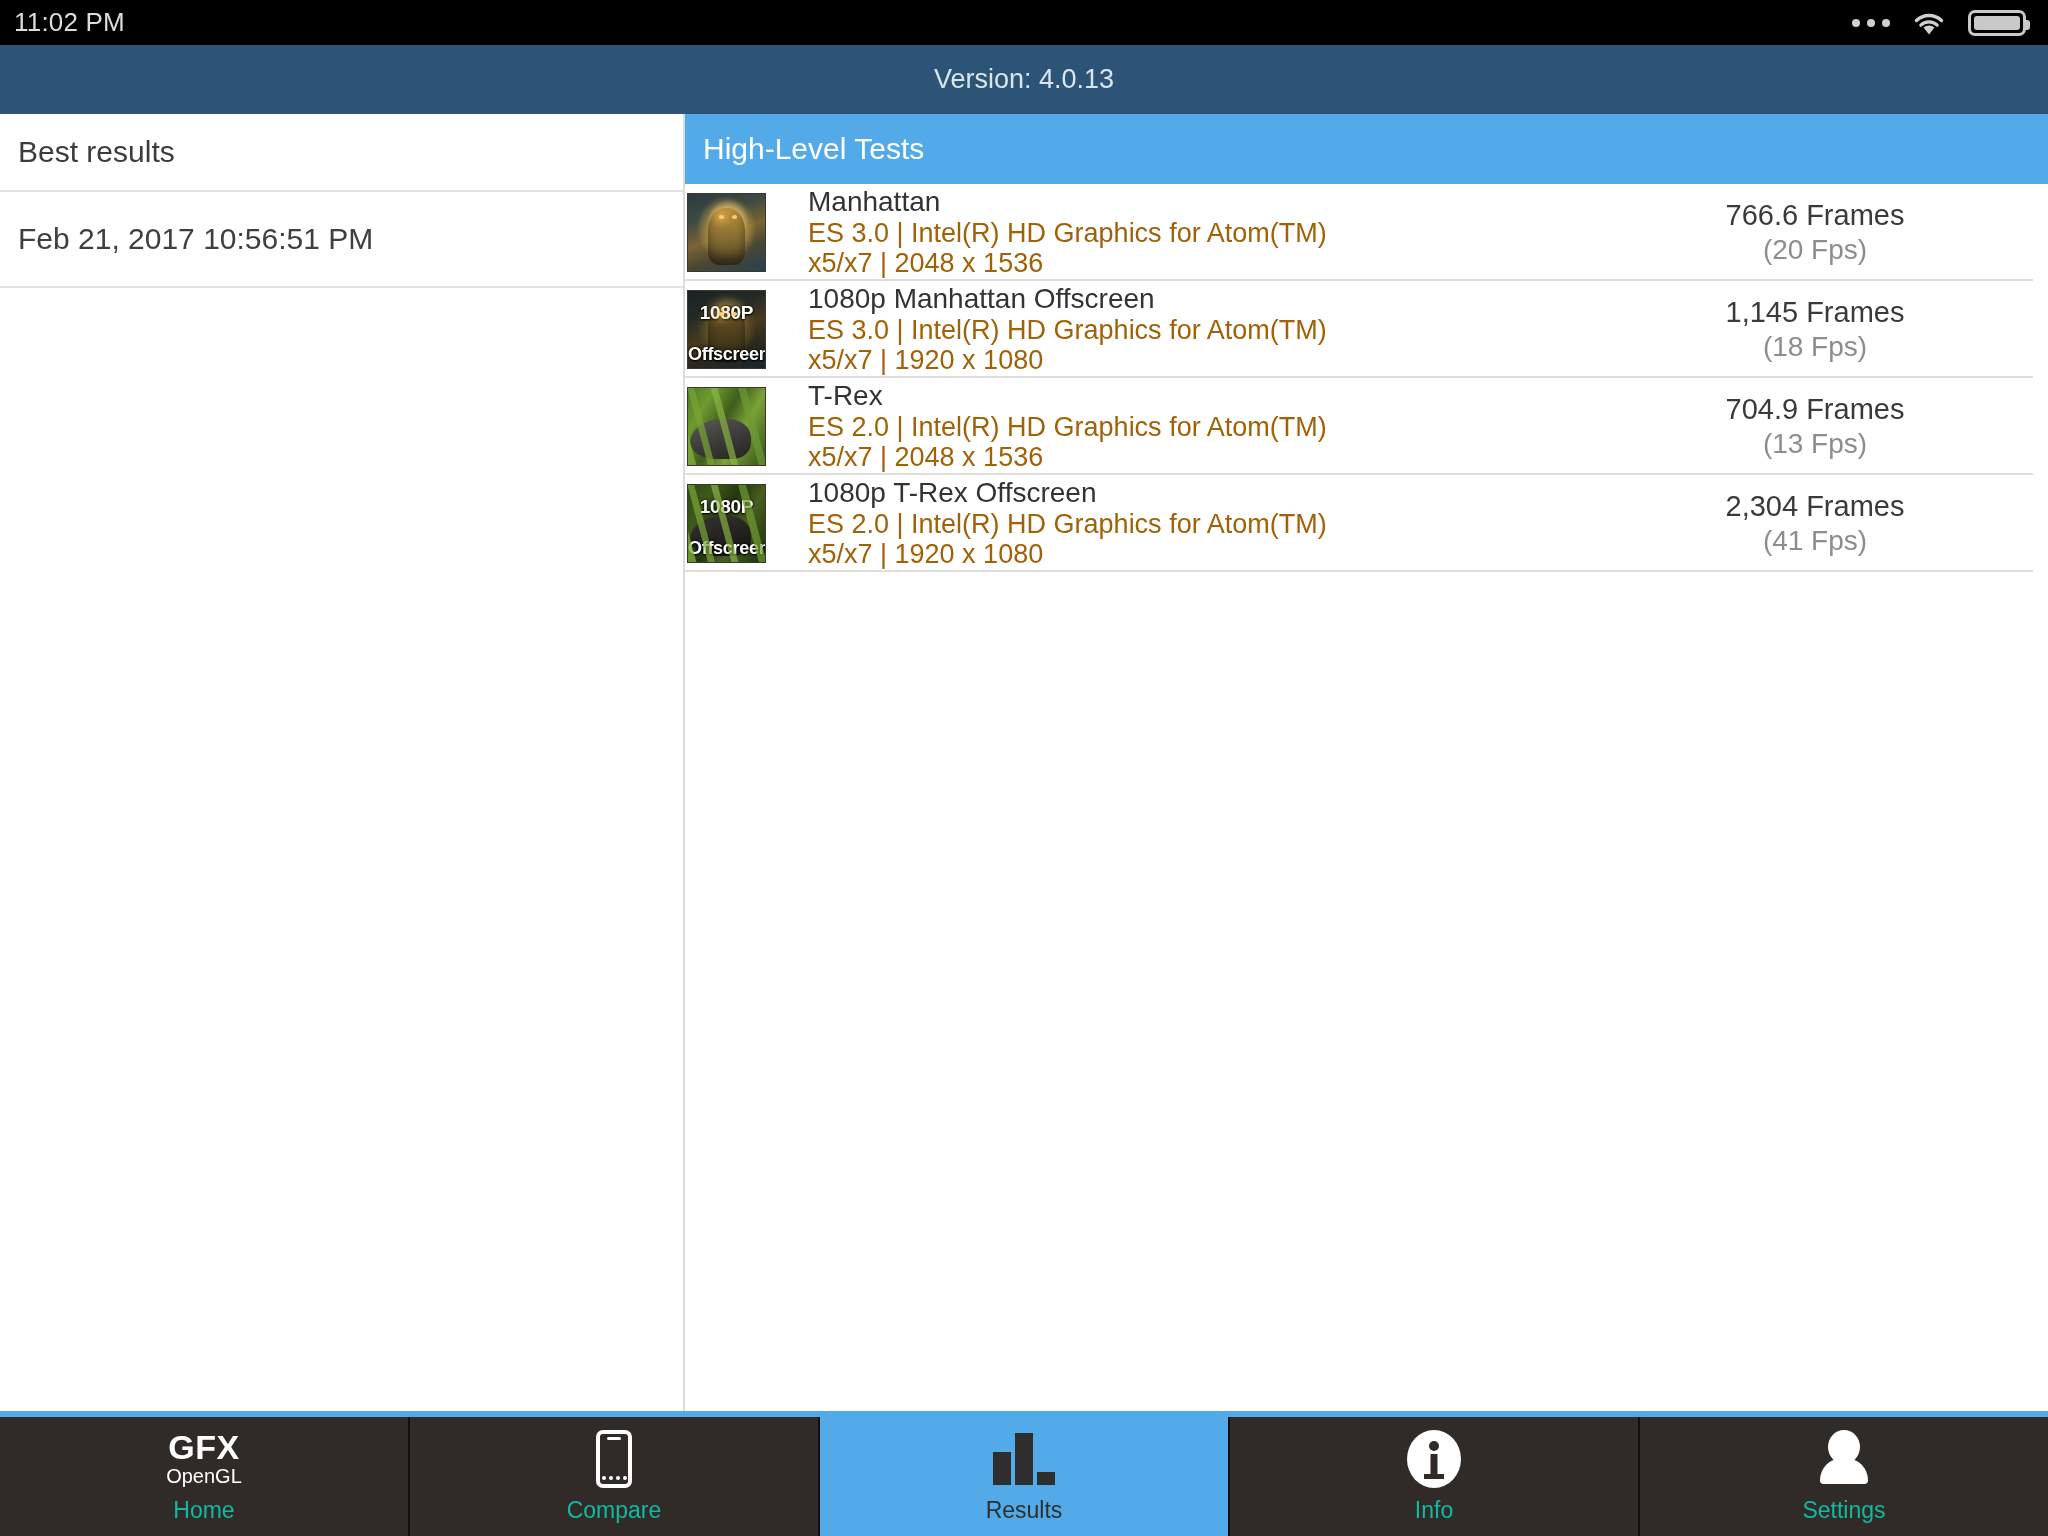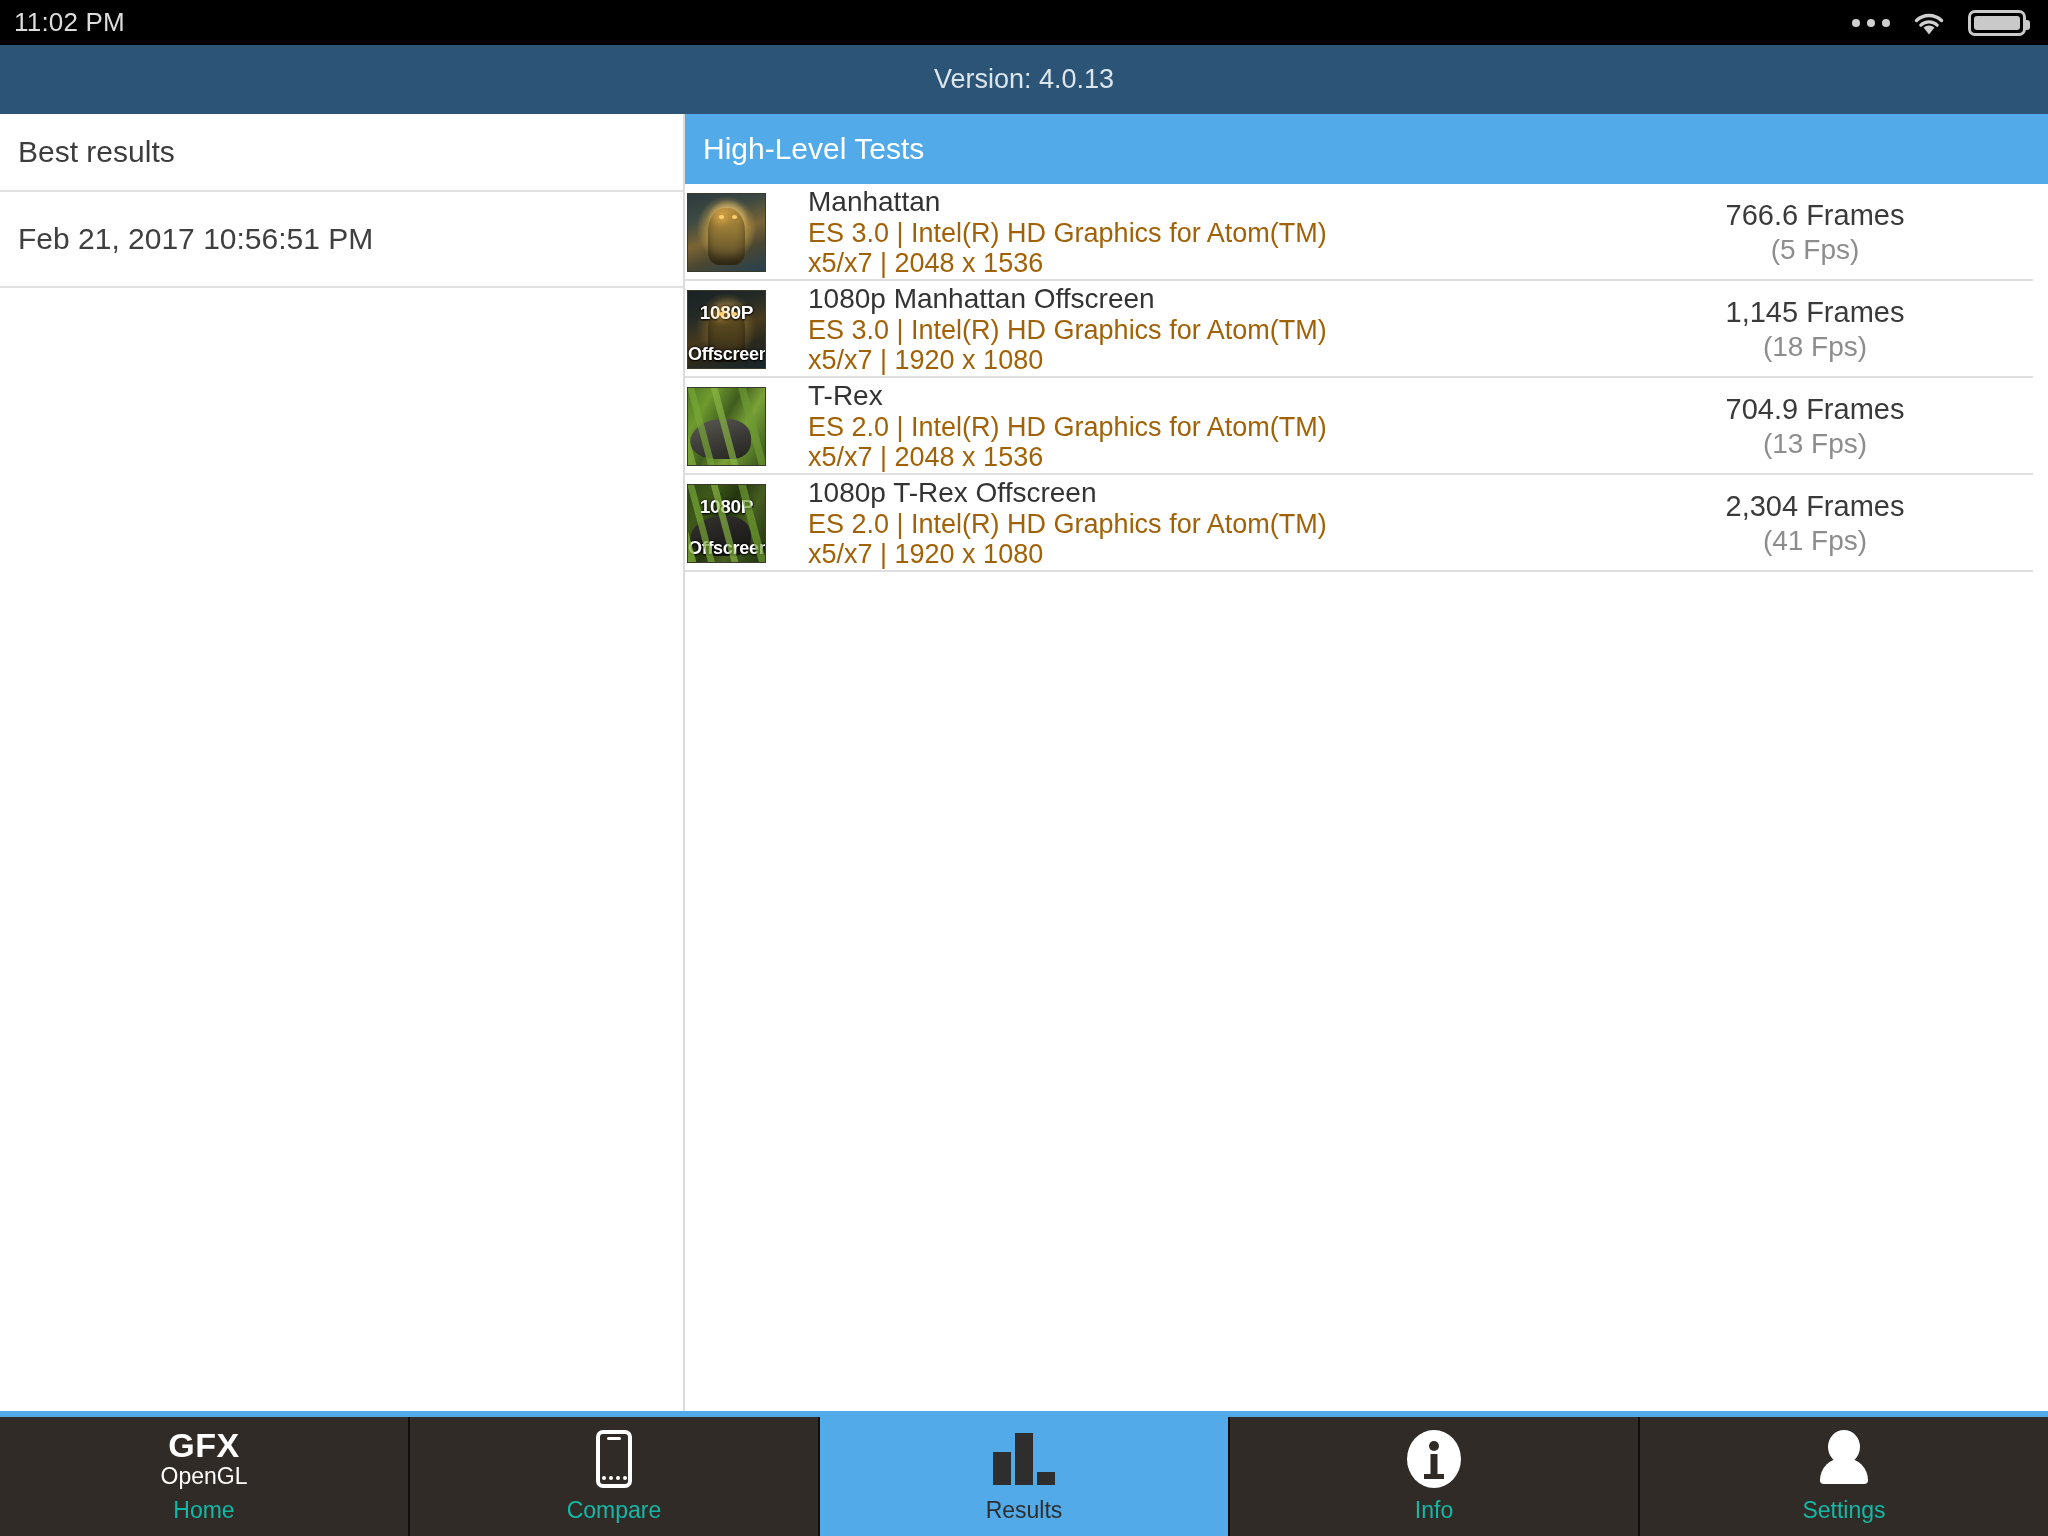--- a/index.html
+++ b/index.html
@@ -125,21 +125,21 @@
     padding-bottom:12px; border-left:2px solid #100f0d;
   }
   .navitem:first-child { border-left:none; }
   .navitem.active { background:#52abe8; }
   .nav-label { font-size:23px; color:#14b8a6; margin-top:7px; }
   .navitem.active .nav-label { color:#2e2e2e; }
   .nav-icon { height:62px; display:flex; align-items:center; justify-content:center; }
 
   .gfxlogo { text-align:center; color:#ffffff; }
   .gfxlogo .g1 { font-size:34px; font-weight:bold; letter-spacing:0.5px; line-height:1; }
-  .gfxlogo .g2 { font-size:23px; line-height:1.25;text-align:right; }
+  .gfxlogo .g2 { font-size:20px; line-height:1.25;text-align:right; }
 
   .barchart { display:flex; align-items:flex-end; gap:4px; height:52px; }
   .barchart i { display:block; background:#2e2e2e; width:18px; }
   .barchart i:nth-child(1){ height:33px; }
   .barchart i:nth-child(2){ height:52px; }
   .barchart i:nth-child(3){ height:13px; }
 
   .phone-ic { width:36px; height:58px; border:4px solid #fff; border-radius:7px; position:relative; }
   .phone-ic .spk { position:absolute; top:3px; left:50%; transform:translateX(-50%);
     width:14px; height:3px; background:#fff; border-radius:2px; }
@@ -210,21 +210,21 @@
 
       <div class="row">
         <div class="thumb manhattan"></div>
         <div class="row-text">
           <div class="t-name">Manhattan</div>
           <div class="t-sub">ES 3.0 | Intel(R) HD Graphics for Atom(TM)</div>
           <div class="t-sub">x5/x7 | 2048 x 1536</div>
         </div>
         <div class="row-score">
           <div class="s-frames">766.6 Frames</div>
-          <div class="s-fps">(5 Fps)</div>
+          <div class="s-fps">(20 Fps)</div>
         </div>
         <div class="row-sep"></div>
       </div>
 
       <div class="row">
         <div class="thumb manhattan">
           <span class="dim"></span>
           <span class="lbl-top">1080P</span>
           <span class="lbl-bot">Offscreen</span>
         </div>

